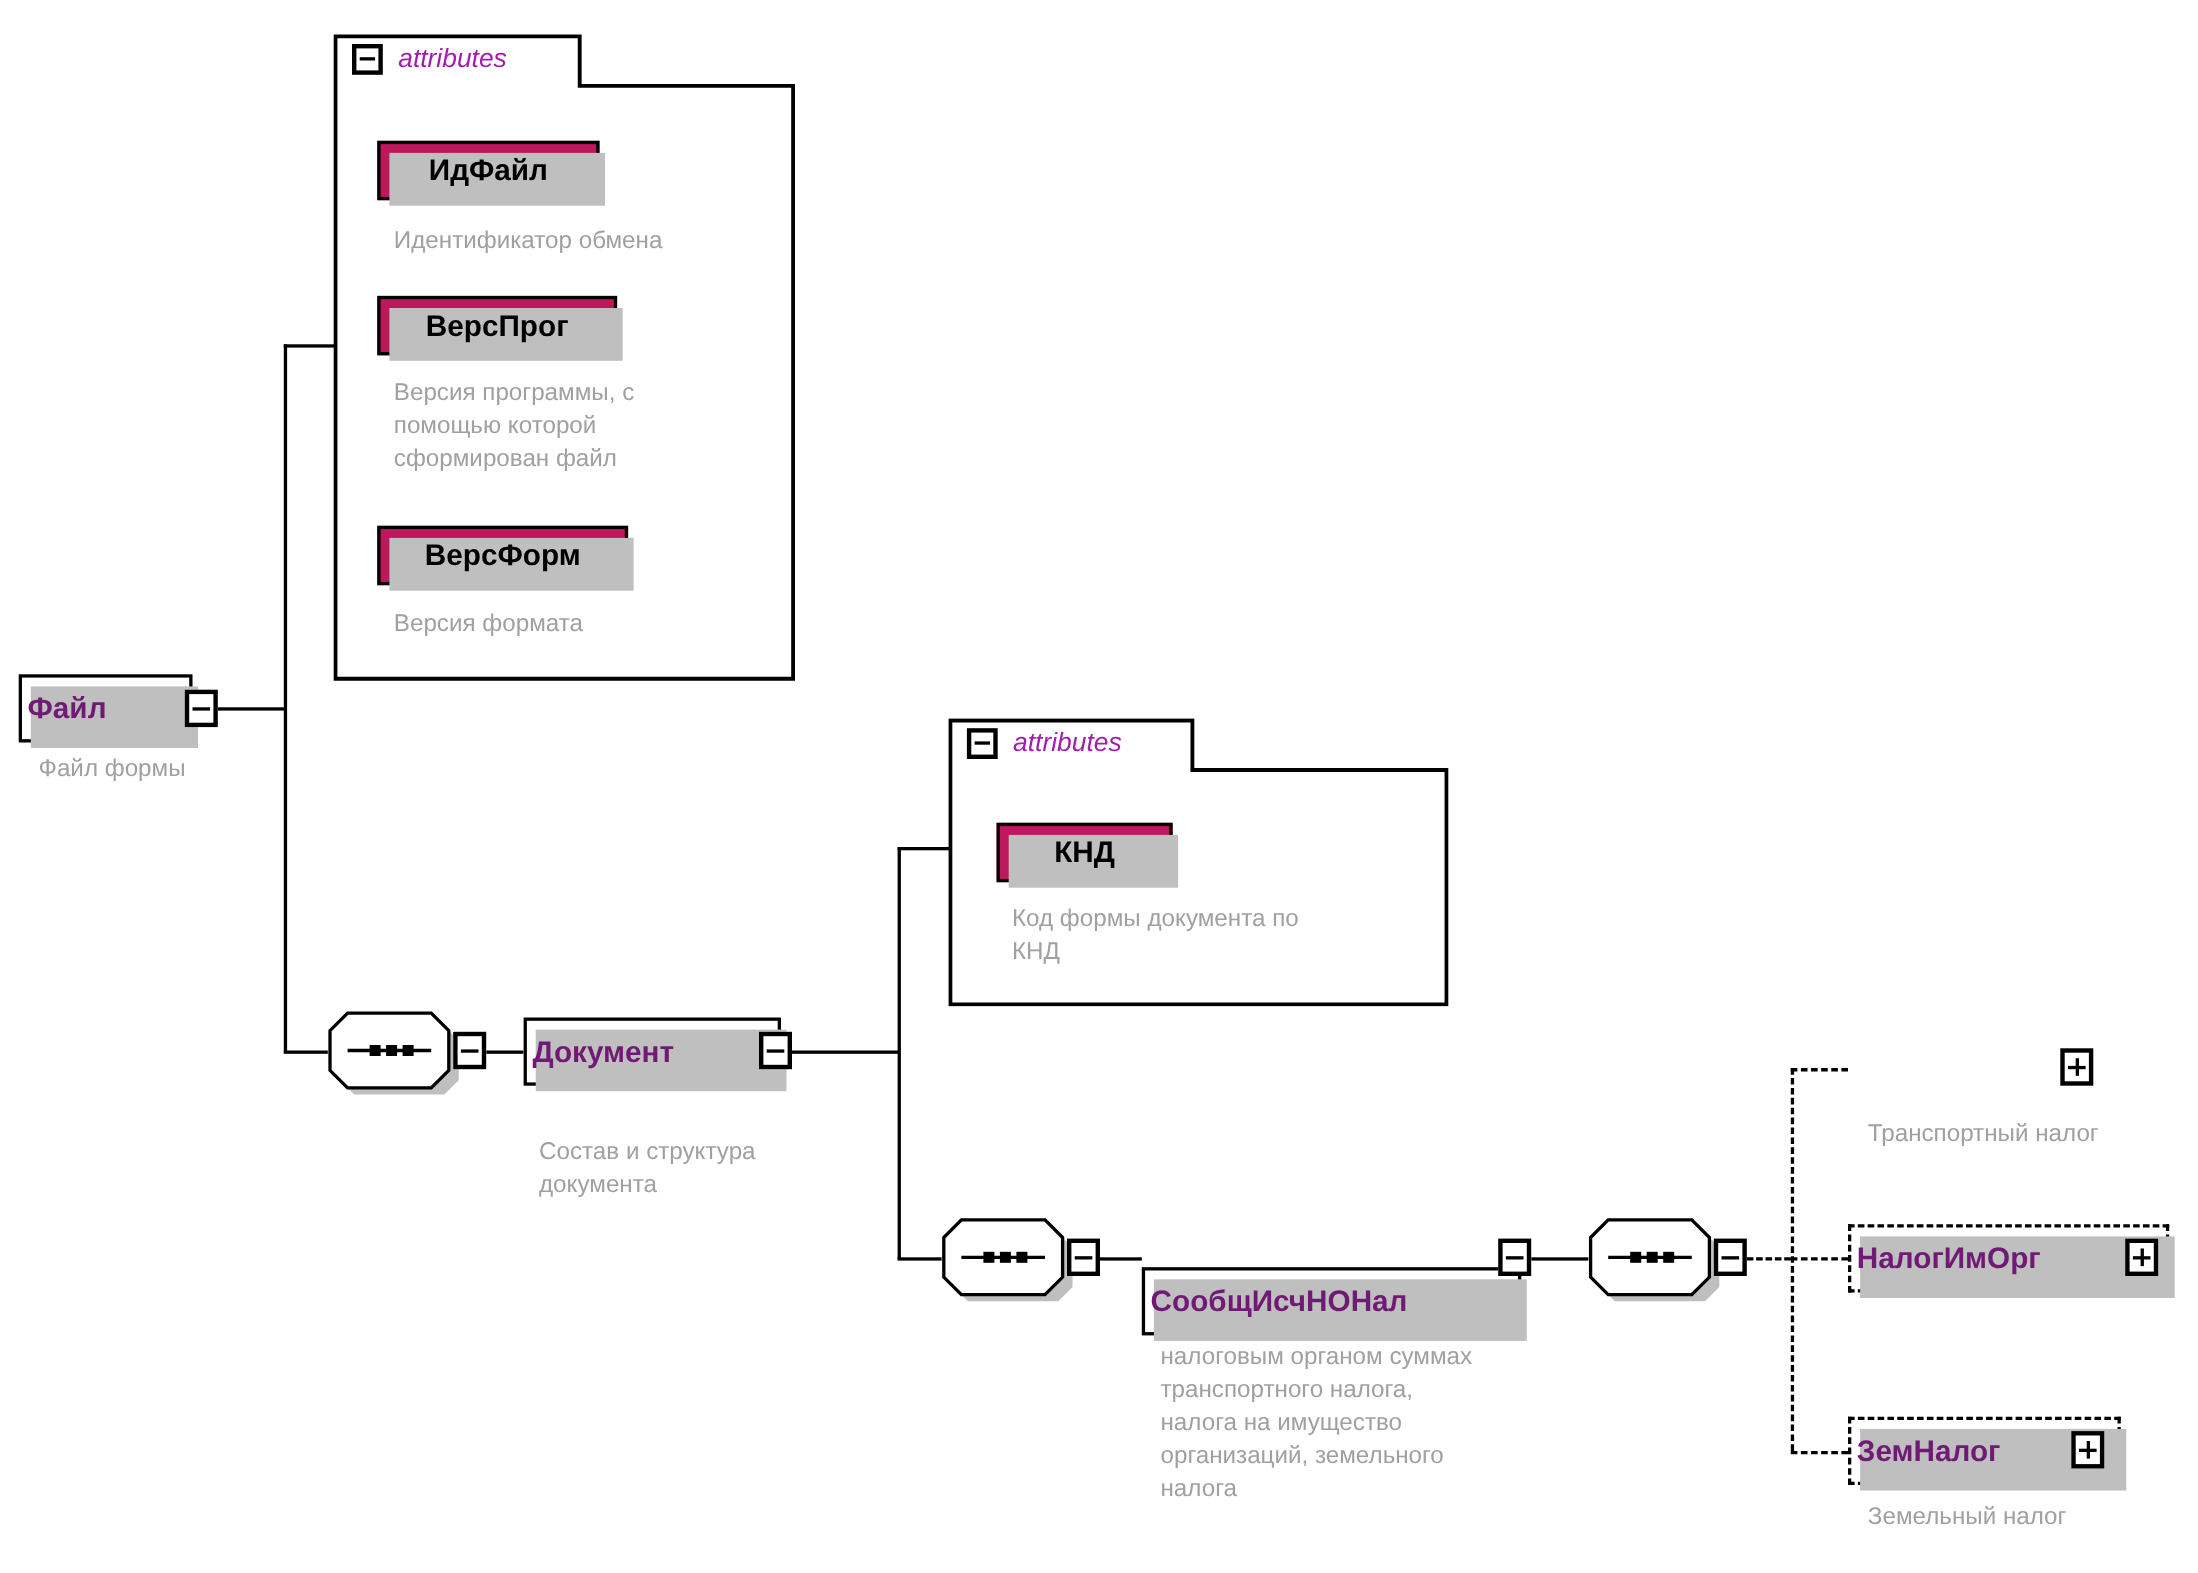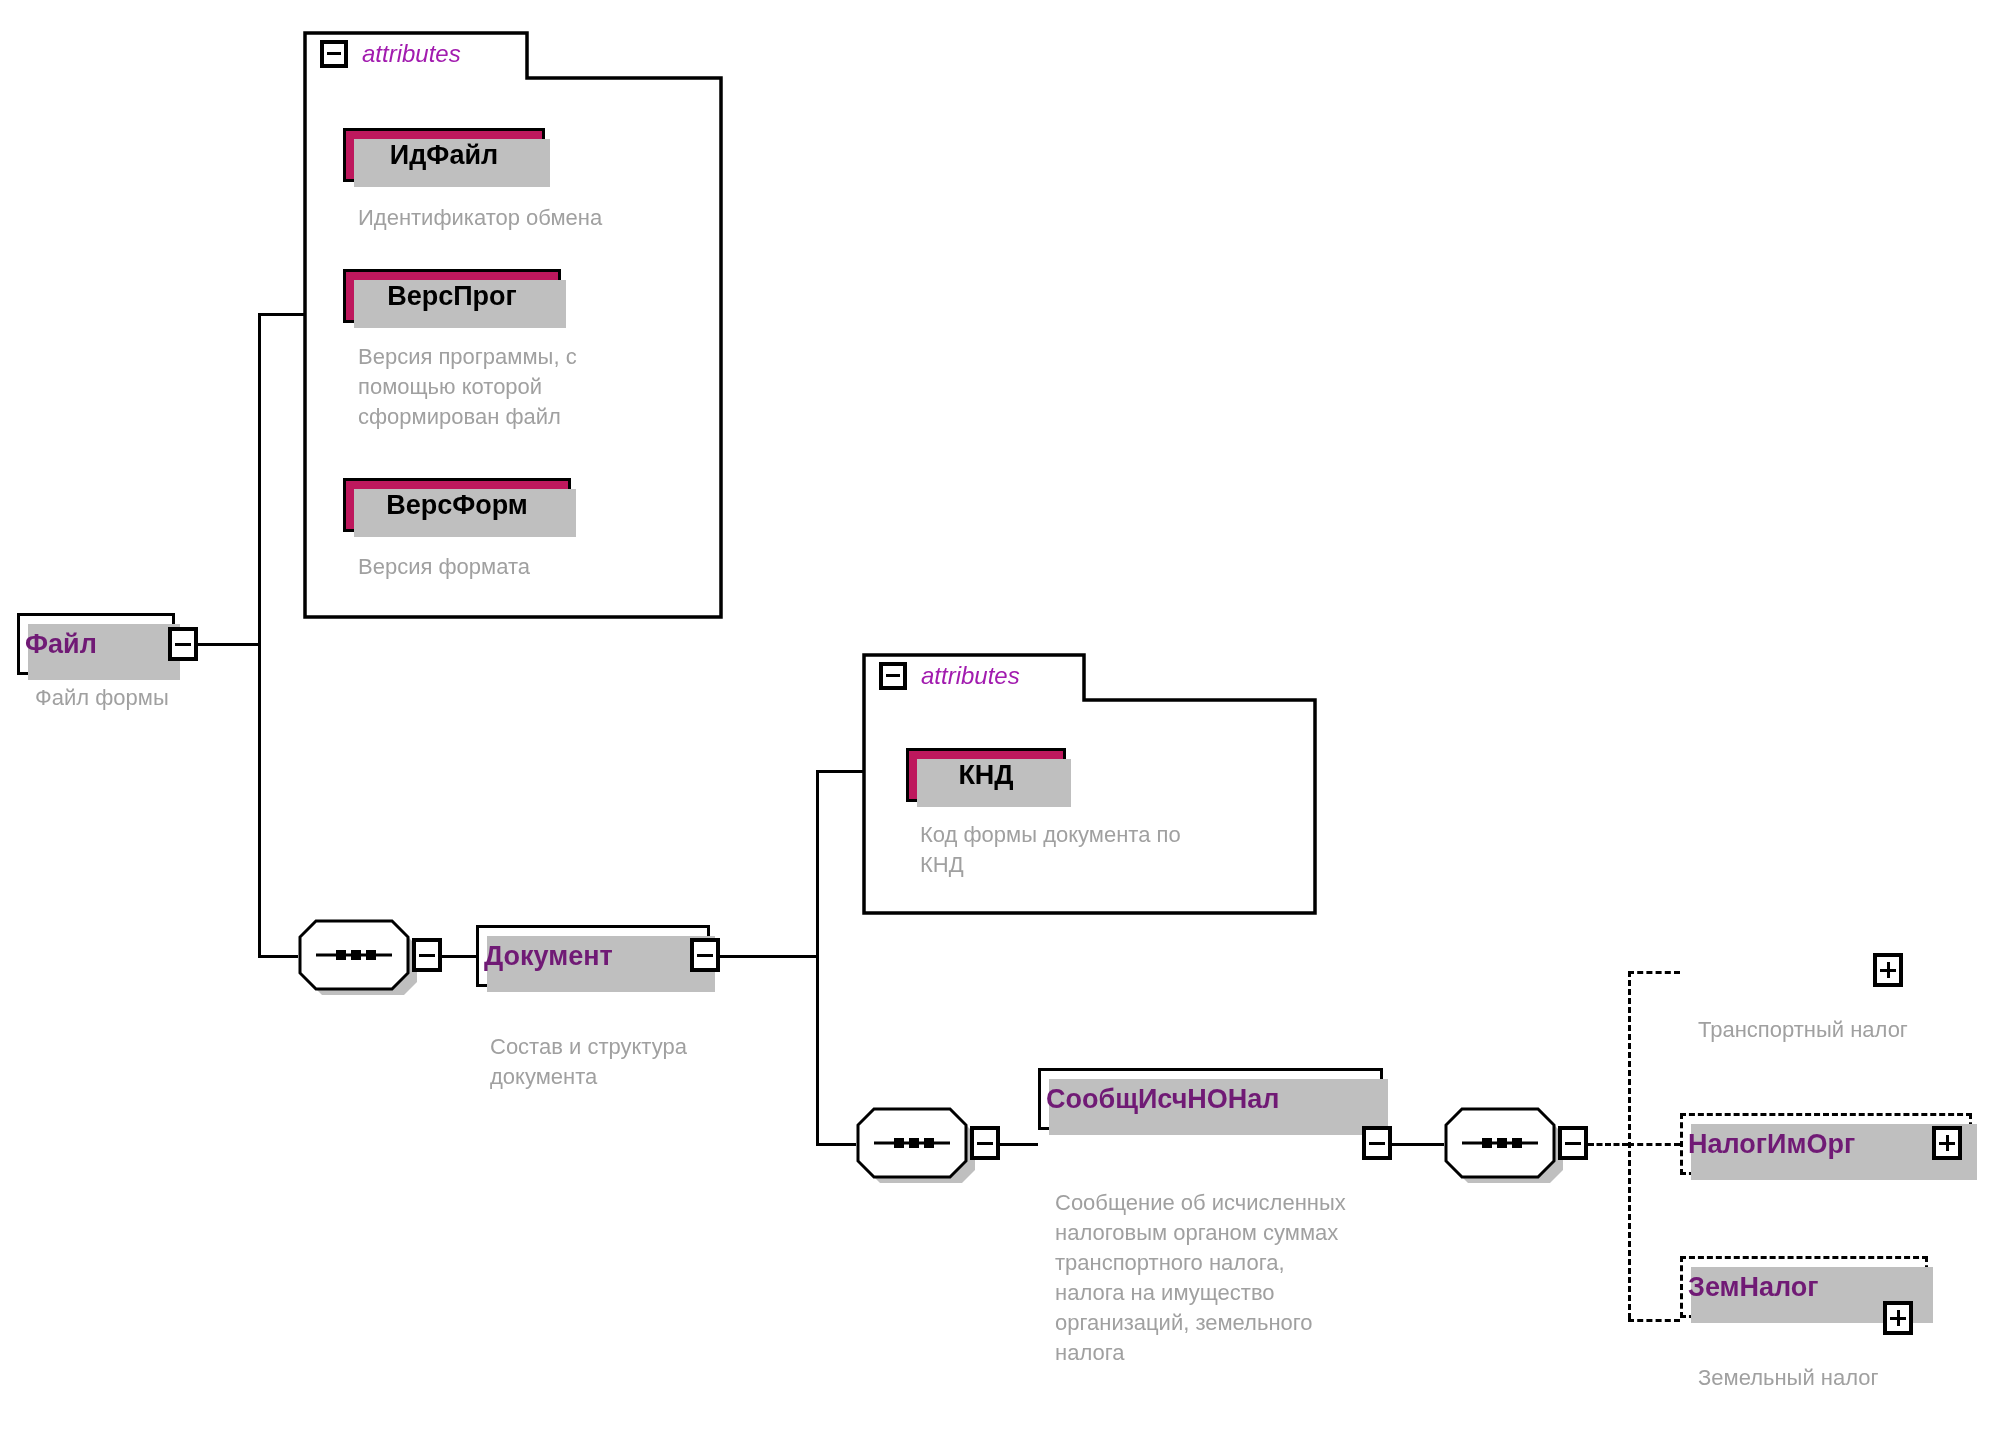--- a/index.html
+++ b/index.html
@@ -286,21 +286,21 @@
       <rect x="40" y="33" width="10" height="10" fill="#000000"></rect>
       <rect x="55" y="33" width="10" height="10" fill="#000000"></rect>
       <rect x="70" y="33" width="10" height="10" fill="#000000"></rect>
     </svg>
   </div>
   <div class="toggle" style="left:970px; top:1126px;">
     <span class="bar-h"></span>
   </div>
   <div class="line-h" style="left:1000px; top:1143px; width:38px;"></div>
 
-  <div class="node shadow" style="left:1038px; top:1068px; width:345px; height:62px;">
+  <div class="node shadow" style="left:1038px; top:1152px; width:345px; height:62px;">
     <span class="node-label">СообщИсчНОНал</span>
   </div>
   <div class="toggle" style="left:1362px; top:1126px;">
     <span class="bar-h"></span>
   </div>
   <div class="doc" style="left:1055px; top:1188px; width:400px;">Сообщение об исчисленных
 налоговым органом суммах
 транспортного налога,
 налога на имущество
 организаций, земельного
@@ -339,21 +339,21 @@
   <div class="doc" style="left:1698px; top:1015px; width:300px;">Транспортный налог</div>
 
   <div class="node optional shadow" style="left:1680px; top:1113px; width:292px; height:62px;">
     <span class="node-label">НалогИмОрг</span>
   </div>
   <div class="toggle" style="left:1932px; top:1126px;">
     <span class="bar-h"></span>
     <span class="bar-v"></span>
   </div>
 
-  <div class="node optional shadow" style="left:1680px; top:1256px; width:248px; height:62px;">
+  <div class="node optional shadow" style="left:1680px; top:1288px; width:248px; height:62px;">
     <span class="node-label">ЗемНалог</span>
   </div>
   <div class="toggle" style="left:1883px; top:1301px;">
     <span class="bar-h"></span>
     <span class="bar-v"></span>
   </div>
   <div class="doc" style="left:1698px; top:1363px; width:300px;">Земельный налог</div>
 
 </div>
 

